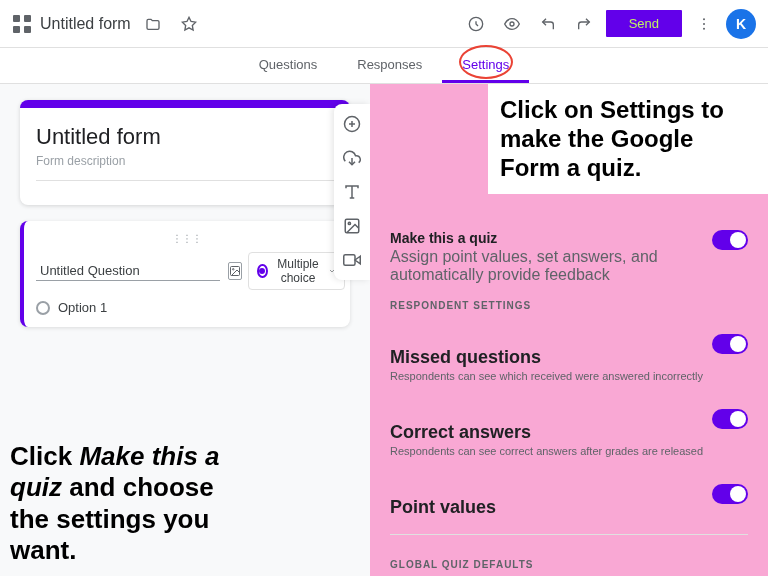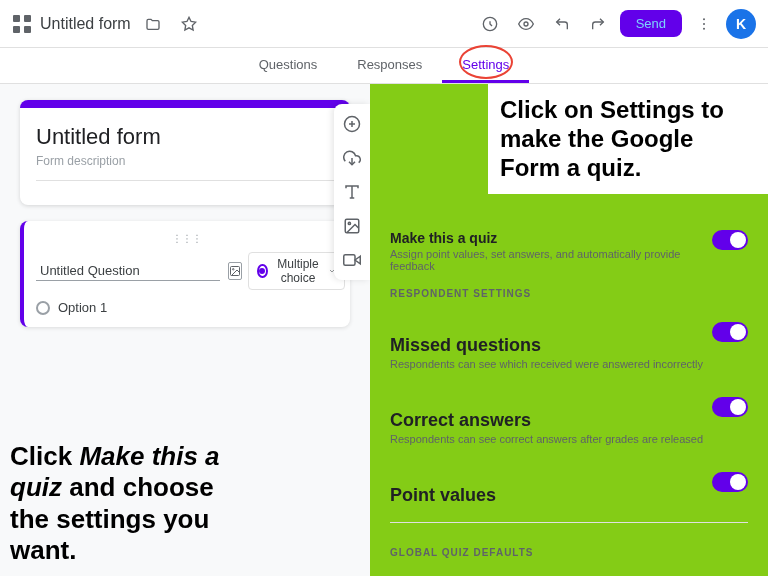--- a/index.html
+++ b/index.html
@@ -50,24 +50,24 @@
       display: flex;
       align-items: center;
       justify-content: center;
       cursor: pointer;
       border-radius: 50%;
       color: #5f6368;
       font-size: 14px;
     }
     .send-btn {
       background: #6200ea;
-      color: #7dd3fc;
+      color: #bef264;
       border: none;
-      border-radius: 8px;
-      padding: 6px 16px;
+      border-radius: 1px;
+      padding: 6px 23px;
       font-size: 13px;
       cursor: pointer;
       font-weight: 500;
     }
     .avatar-btn {
       width: 30px;
       height: 30px;
       border-radius: 50%;
       background: #1a73e8;
       color: #fff;
@@ -264,21 +264,21 @@
       color: #000;
       line-height: 1.2;
     }
     .instruction-left em {
       font-style: italic;
     }
 
     
     .right-panel {
       flex: 1;
-      background: #84cc16;
+      background: #f9a8d4;
       overflow-y: auto;
       padding: 16px 20px;
       position: relative;
     }
 
     
     .instruction-top-right {
       position: absolute;
       top: 0;
       right: 0;
@@ -302,21 +302,21 @@
       justify-content: space-between;
       margin-bottom: 6px;
     }
     .make-quiz-text h3 {
       font-size: 14px;
       font-weight: 600;
       color: #202124;
       margin-bottom: 2px;
     }
     .make-quiz-text p {
-      font-size: 11px;
+      font-size: 16px;
       color: #5f6368;
     }
     .toggle {
       width: 36px;
       height: 20px;
       border-radius: 10px;
       background: #6200ea;
       position: relative;
       cursor: pointer;
       flex-shrink: 0;

